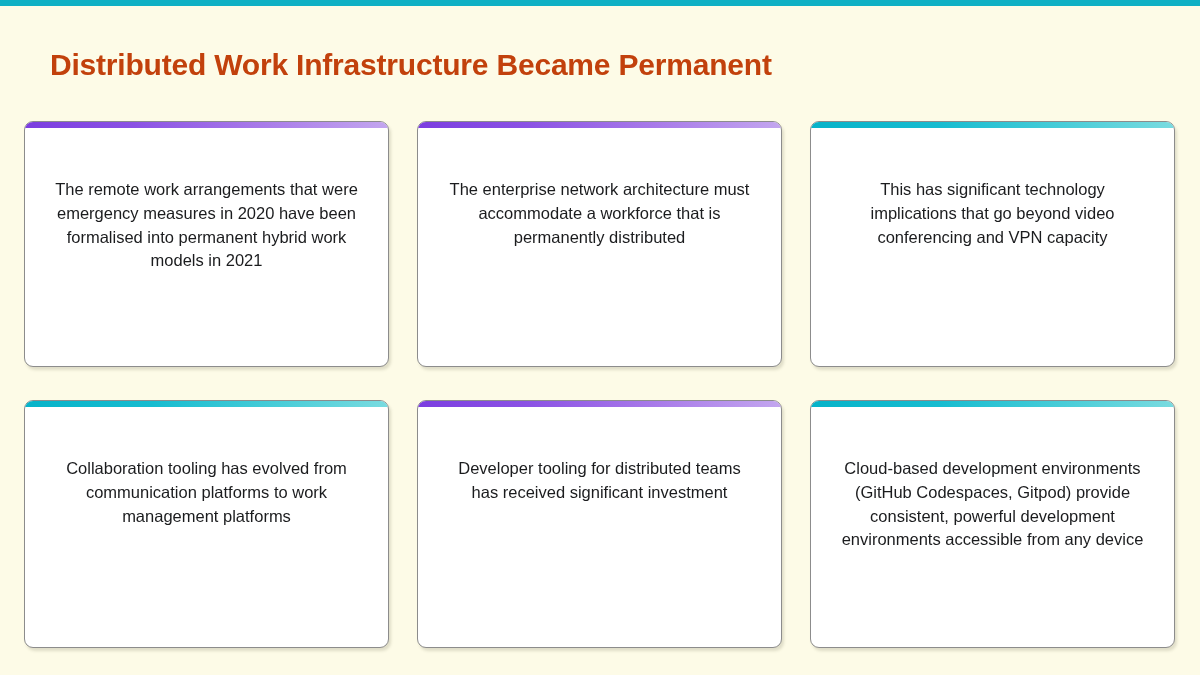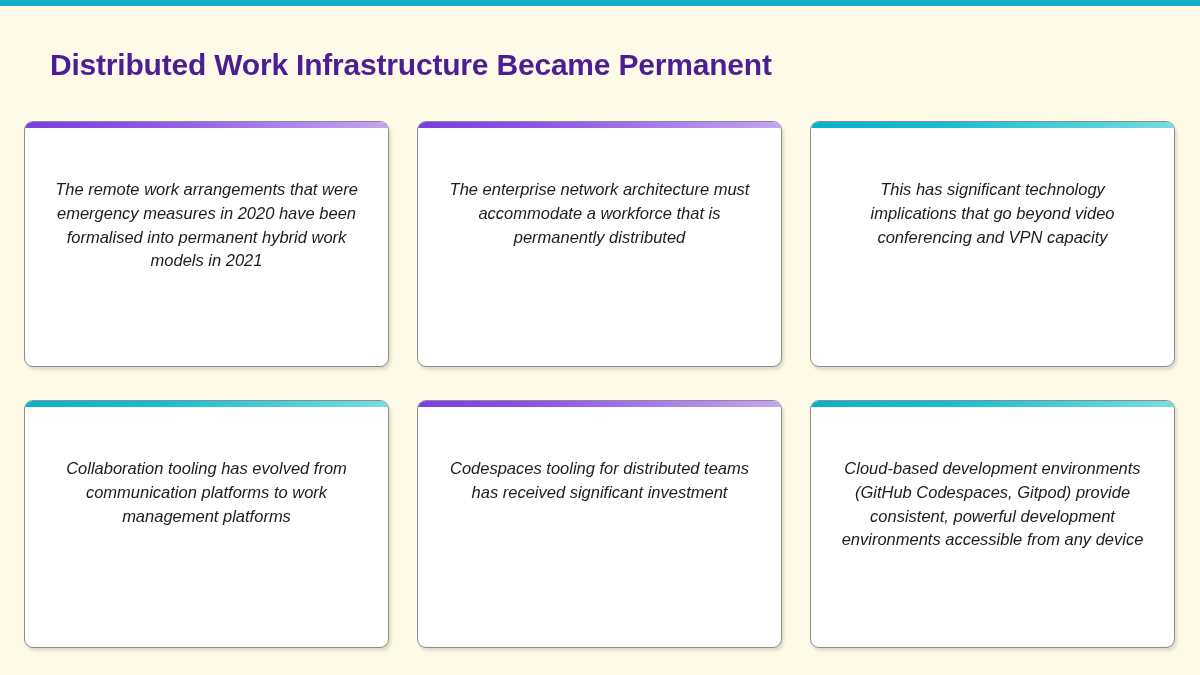--- a/index.html
+++ b/index.html
@@ -28,35 +28,34 @@
     width: 1200px;
     height: 6px;
     background: #0fb0c4;
   }
   #title {
     position: absolute;
     left: 50px;
     top: 28px;
     font-size: 30px;
     font-weight: bold;
-    color: #4c1d95;
+    color: #c2410c;
     letter-spacing: -0.2px;
     white-space: nowrap;
   }
   #card-grid {
     position: absolute;
     left: 24px;
     top: 121px;
     width: 1152px;
     display: grid;
     grid-template-columns: repeat(3, 365px);
     grid-template-rows: 246px 248px;
     column-gap: 28px;
     row-gap: 33px;
-    font-style: italic;
   }
   .card {
     position: relative;
     background: #ffffff;
     border: 1px solid #8c8c8c;
     border-radius: 9px;
     box-sizing: border-box;
     box-shadow: 2px 3px 3px rgba(90, 88, 60, 0.18);
     overflow: hidden;
   }
@@ -132,21 +131,21 @@
     <div class="card card-row2">
       <div class="card-accent accent-teal"></div>
       <div class="card-body">
         <div class="card-text">Collaboration tooling has evolved from communication platforms to work management platforms</div>
       </div>
     </div>
 
     <div class="card card-row2">
       <div class="card-accent accent-purple"></div>
       <div class="card-body">
-        <div class="card-text">Codespaces tooling for distributed teams has received significant investment</div>
+        <div class="card-text">Developer tooling for distributed teams has received significant investment</div>
       </div>
     </div>
 
     <div class="card card-row2 card-tall-text">
       <div class="card-accent accent-teal"></div>
       <div class="card-body">
         <div class="card-text">Cloud-based development environments (GitHub Codespaces, Gitpod) provide consistent, powerful development environments accessible from any device</div>
       </div>
     </div>
 

